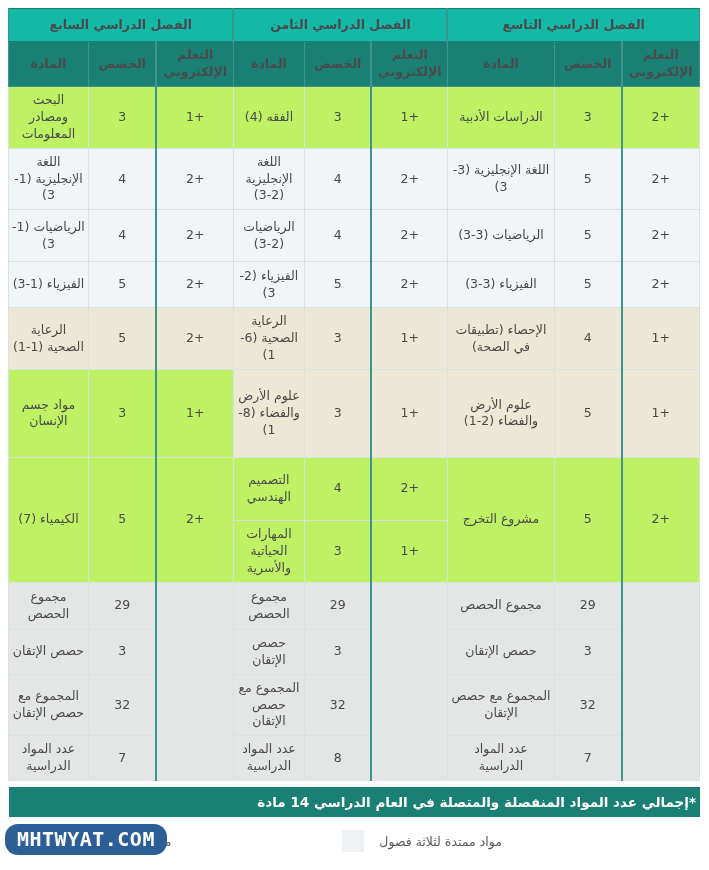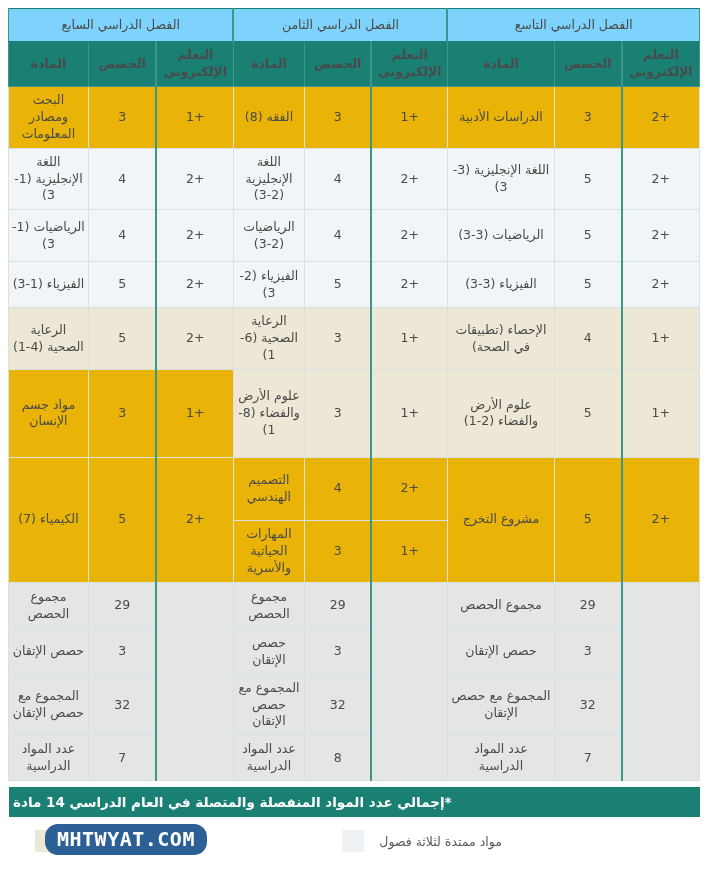--- a/index.html
+++ b/index.html
@@ -37,43 +37,43 @@
     vertical-align: middle;
     font-size: 12.5px;
     line-height: 1.35;
     color: #4a4a4a;
     padding: 5px 3px;
     box-sizing: border-box;
   }
 
   
   .hdr-group {
-    background: #7dd3fc;
+    background: #14b8a6;
     color: #ffffff;
     font-size: 14.5px;
-    font-weight: normal;
+    font-weight: bold;
     height: 33px;
     border: 1px solid #1a8074 !important;
     border-left-color: #3d958b !important;
     border-right-color: #3d958b !important;
     padding: 4px 2px;
   }
   .hdr-col {
     background: #1a8074;
     color: #ffffff;
     font-size: 12.5px;
     font-weight: bold;
     height: 45px;
     border: 1px solid #3d958b !important;
     padding: 3px 2px;
     line-height: 1.25;
   }
 
   
-  .c-white    { background: #eab308; }
+  .c-white    { background: #bef264; }
   .c-blue     { background: #f2f5f7; }
   .c-beige    { background: #ede8d5; }
   .c-grey     { background: #e4e6e6; }
 
   .subject  { font-size: 12.5px; }
   .num      { font-size: 13px; color: #3a3a3a; }
 
   .sum-label { font-size: 12.5px; color: #4a4a4a; }
   .sum-val   { font-size: 13px; color: #3a3a3a; }
 
@@ -81,21 +81,21 @@
   .gap-l { border-left: 2px solid #3d958b !important; }
 
   
   .footnote {
     margin-top: 6px;
     width: 691px;
     background: #1a8074;
     color: #ffffff;
     font-size: 13.5px;
     font-weight: bold;
-    text-align: left;
+    text-align: right;
     padding: 7px 4px;
     box-sizing: border-box;
   }
 
   
   .legend {
     position: relative;
     width: 691px;
     height: 38px;
     margin-top: 5px;
@@ -131,21 +131,20 @@
     top: 2px;
     background: #2c5f96;
     color: #ffffff;
     font-family: "DejaVu Sans Mono", "Liberation Mono", monospace;
     font-size: 20px;
     font-weight: bold;
     letter-spacing: 0.5px;
     padding: 3px 12px 4px 12px;
     border-radius: 13px;
     direction: ltr;
-    margin-left: 40px;
   }
 </style>
 </head>
 <body>
 
 <div class="page">
 
   <table class="schedule">
     <colgroup>
       <col style="width:78px">
@@ -182,21 +181,21 @@
 
     <tbody>
 
       <tr style="height:48px">
         <td class="c-white num gap-l">+2</td>
         <td class="c-white num">3</td>
         <td class="c-white subject">الدراسات الأدبية</td>
 
         <td class="c-white num gap-l">+1</td>
         <td class="c-white num">3</td>
-        <td class="c-white subject">الفقه (8)</td>
+        <td class="c-white subject">الفقه (4)</td>
 
         <td class="c-white num gap-l">+1</td>
         <td class="c-white num">3</td>
         <td class="c-white subject">البحث ومصادر المعلومات</td>
       </tr>
 
       <tr style="height:55px">
         <td class="c-blue num gap-l">+2</td>
         <td class="c-blue num">5</td>
         <td class="c-blue subject">اللغة الإنجليزية (3-3)</td>
@@ -242,21 +241,21 @@
         <td class="c-beige num gap-l">+1</td>
         <td class="c-beige num">4</td>
         <td class="c-beige subject">الإحصاء (تطبيقات في الصحة)</td>
 
         <td class="c-beige num gap-l">+1</td>
         <td class="c-beige num">3</td>
         <td class="c-beige subject">الرعاية الصحية (6-1)</td>
 
         <td class="c-beige num gap-l">+2</td>
         <td class="c-beige num">5</td>
-        <td class="c-beige subject">الرعاية الصحية (4-1)</td>
+        <td class="c-beige subject">الرعاية الصحية (1-1)</td>
       </tr>
 
       <tr style="height:88px">
         <td class="c-beige num gap-l">+1</td>
         <td class="c-beige num">5</td>
         <td class="c-beige subject">علوم الأرض والفضاء (2-1)</td>
 
         <td class="c-beige num gap-l">+1</td>
         <td class="c-beige num">3</td>
         <td class="c-beige subject">علوم الأرض والفضاء (8-1)</td>

